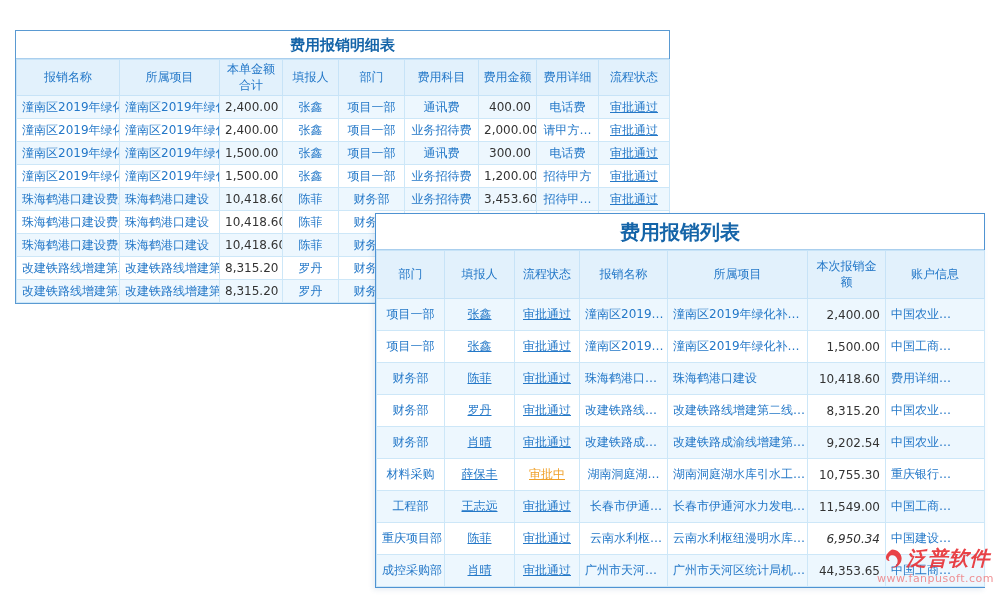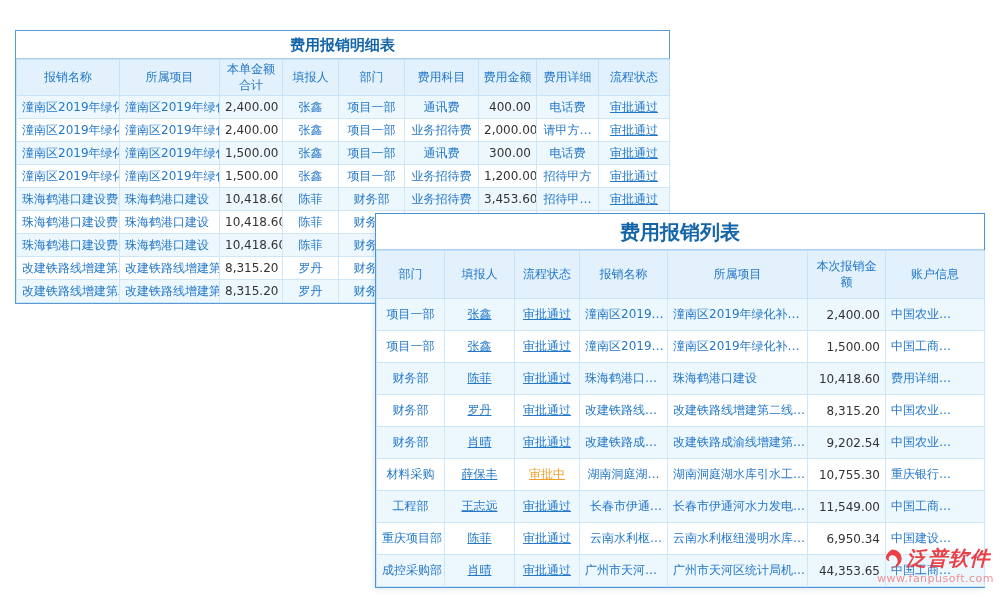--- a/index.html
+++ b/index.html
@@ -272,21 +272,21 @@
           <td style="text-align: left;"><span>长春市伊通河水力发电…</span></td>
           <td style="text-align: right;"><span class="num">11,549.00</span></td>
           <td style="text-align: left;"><span>中国工商…</span></td>
         </tr>
         <tr>
           <td style="text-align: center;"><span>重庆项目部</span></td>
           <td style="text-align: center;"><span class="link">陈菲</span></td>
           <td style="text-align: center;"><span class="link">审批通过</span></td>
           <td style="text-align: right; margin-top: 36px;"><span>云南水利枢…</span></td>
           <td style="text-align: left;"><span>云南水利枢纽漫明水库…</span></td>
-          <td style="text-align: right;"><span class="num">6,950.34</span></td>
+          <td style="text-align: right; font-style: italic;"><span class="num">6,950.34</span></td>
           <td style="text-align: left;"><span>中国建设…</span></td>
         </tr>
         <tr class="alt">
           <td style="text-align: center;"><span>成控采购部</span></td>
           <td style="text-align: center;"><span class="link">肖晴</span></td>
           <td style="text-align: center;"><span class="link">审批通过</span></td>
           <td style="text-align: left;"><span>广州市天河…</span></td>
           <td style="text-align: left;"><span>广州市天河区统计局机…</span></td>
           <td style="text-align: right;"><span class="num">44,353.65</span></td>
           <td style="text-align: left;"><span>中国工商…</span></td>

